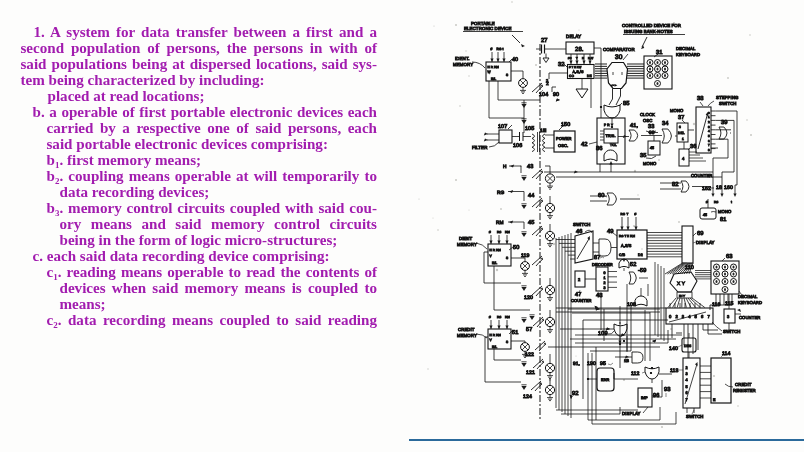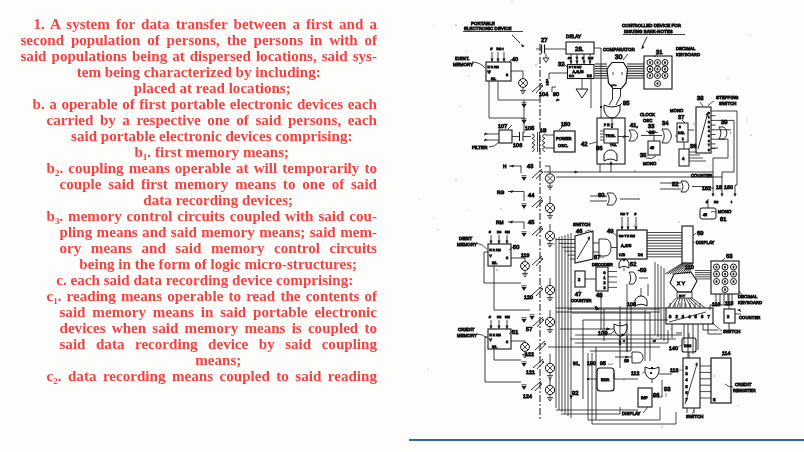--- a/index.html
+++ b/index.html
@@ -1,25 +1,25 @@
 <!DOCTYPE html>
 <html><head>
 <meta charset="utf-8">
 <style>
 html,body{margin:0;padding:0;}
 body{width:804px;height:452px;background:#fdfdfc;overflow:hidden;position:relative;}
 .claim{
-  position:absolute;left:20.5px;top:16px;width:356.5px;
+  position:absolute;left:20.5px;top:24px;width:356.5px;
   font-family:"Liberation Serif",serif;font-weight:bold;
-  font-size:15.1px;line-height:16px;color:#ef4444;
+  font-size:15.1px;line-height:16px;color:#a21caf;
   text-rendering:optimizeLegibility;
 }
 .claim div{white-space:nowrap;}
 .j{text-align:justify;text-align-last:justify;white-space:normal !important;}
-.l{text-align:center;}
+.l{text-align:left;}
 sub{font-size:9px;vertical-align:baseline;position:relative;top:2.5px;line-height:0;}
 .p13{padding-left:13px;}
 .p12{padding-left:12px;}
 .p26{padding-left:26px;}
 .p27{padding-left:27px;}
 .p39{padding-left:39px;}
 svg text{font-family:"Liberation Sans",sans-serif;fill:#1b1b1b;-webkit-font-smoothing:antialiased;text-rendering:geometricPrecision;}
 </style>
 </head>
 <body>
@@ -27,31 +27,27 @@
 <div class="j p13">1. A system for data transfer between a first and a</div>
 <div class="j">second population of persons, the persons in with of</div>
 <div class="j">said populations being at dispersed locations, said sys-</div>
 <div class="l">tem being characterized by including:</div>
 <div class="l p27">placed at read locations;</div>
 <div class="j p12">b. a operable of first portable electronic devices each</div>
 <div class="j p26">carried by a respective one of said persons, each</div>
 <div class="l p26">said portable electronic devices comprising:</div>
 <div class="l p26">b<sub>1</sub>. first memory means;</div>
 <div class="j p26">b<sub>2</sub>. coupling means operable at will temporarily to</div>
-<div class="j p39">couple said first memory means to one of said</div>
 <div class="l p39">data recording devices;</div>
 <div class="j p26">b<sub>3</sub>. memory control circuits coupled with said cou-</div>
-<div class="j p39">pling means and said memory means; said mem-</div>
 <div class="j p39">ory means and said memory control circuits</div>
 <div class="l p39">being in the form of logic micro-structures;</div>
 <div class="l p12">c. each said data recording device comprising:</div>
 <div class="j p26">c<sub>1</sub>. reading means operable to read the contents of</div>
-<div class="j p39">said memory means in said portable electronic</div>
 <div class="j p39">devices when said memory means is coupled to</div>
-<div class="j p39">said data recording device by said coupling</div>
 <div class="l p39">means;</div>
 <div class="j p26">c<sub>2</sub>. data recording means coupled to said reading</div>
 </div>
 <svg id="diag" width="394" height="452" viewBox="410 0 394 452" style="position:absolute;left:410px;top:0;">
 <g stroke="none" fill="#c8c8c4">
       <circle cx="536" cy="65" r="1.0"></circle>
       <circle cx="438" cy="230" r="0.8"></circle>
       <circle cx="433" cy="218" r="0.5"></circle>
       <circle cx="579" cy="30" r="0.6"></circle>
       <circle cx="576" cy="356" r="0.6"></circle>

